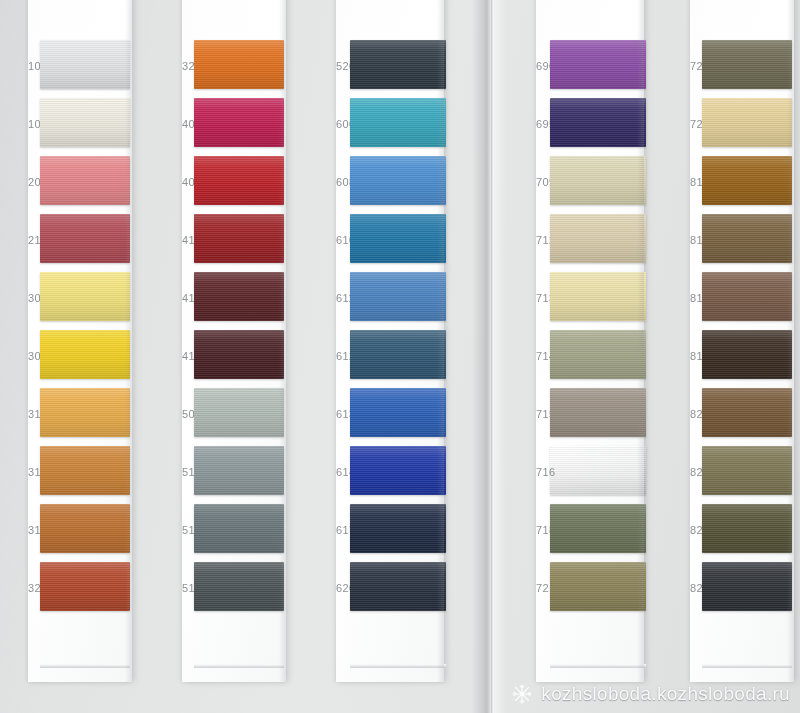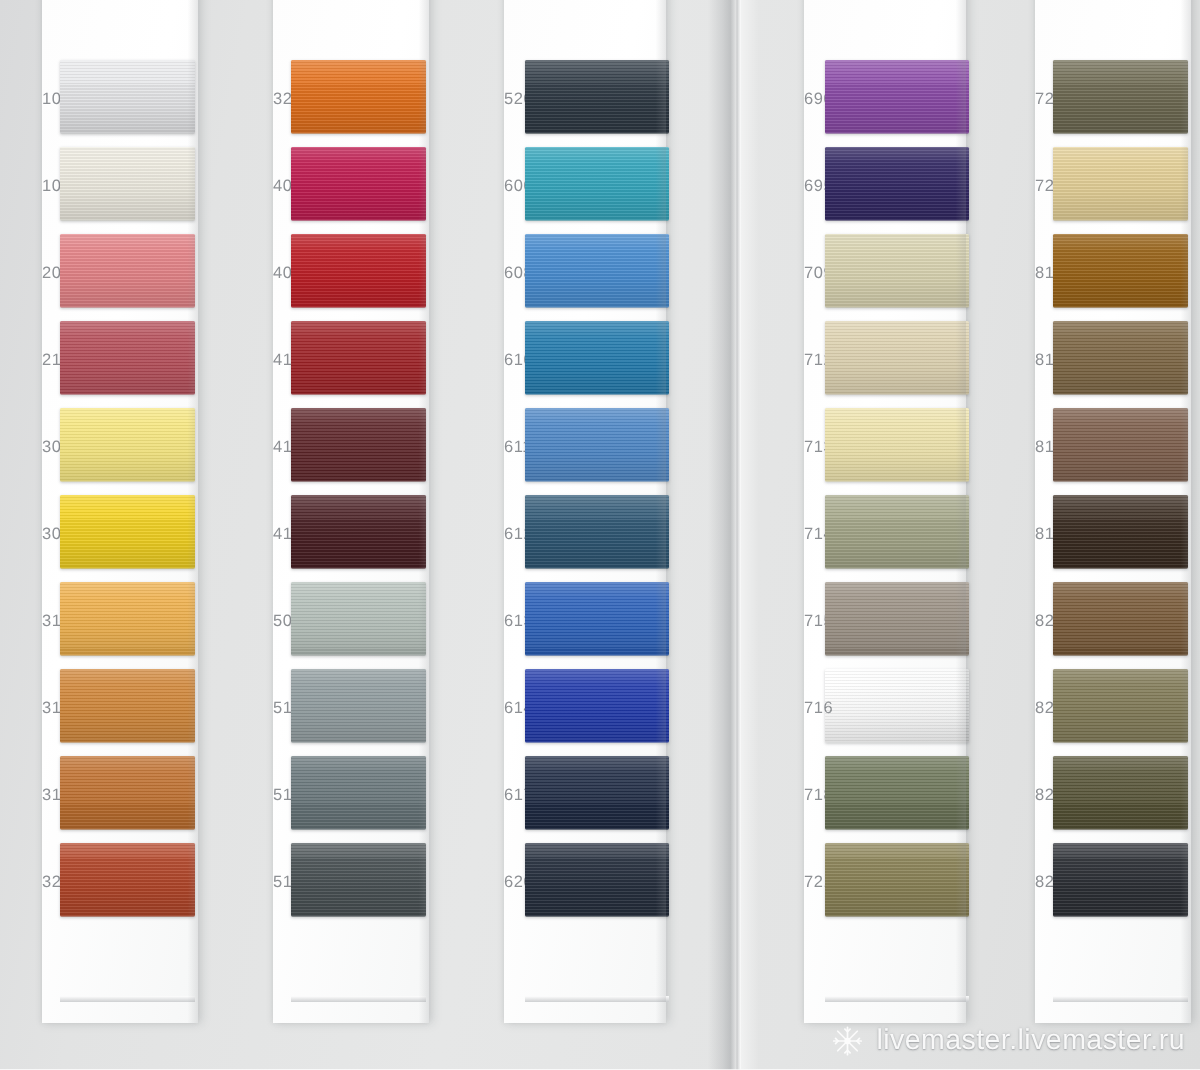--- a/index.html
+++ b/index.html
@@ -361,16 +361,16 @@
         <g stroke="rgba(255,255,255,.95)" stroke-width="1.25" stroke-linecap="round" fill="none">
           <path d="M12 2 V22 M2 12 H22 M4.9 4.9 L19.1 19.1 M19.1 4.9 L4.9 19.1"></path>
           <path d="M12 5.2 L10.1 3.3 M12 5.2 L13.9 3.3
                    M12 18.8 L10.1 20.7 M12 18.8 L13.9 20.7
                    M5.2 12 L3.3 10.1 M5.2 12 L3.3 13.9
                    M18.8 12 L20.7 10.1 M18.8 12 L20.7 13.9"></path>
         </g>
         <circle cx="12" cy="12" r="2.3" fill="rgba(255,255,255,.95)"></circle>
       </svg>
     </span>
-    <span class="wm-text">livemaster.livemaster.ru</span>
+    <span class="wm-text">kozhsloboda.kozhsloboda.ru</span>
   </div>
 
 </div>
 
 </body></html>

